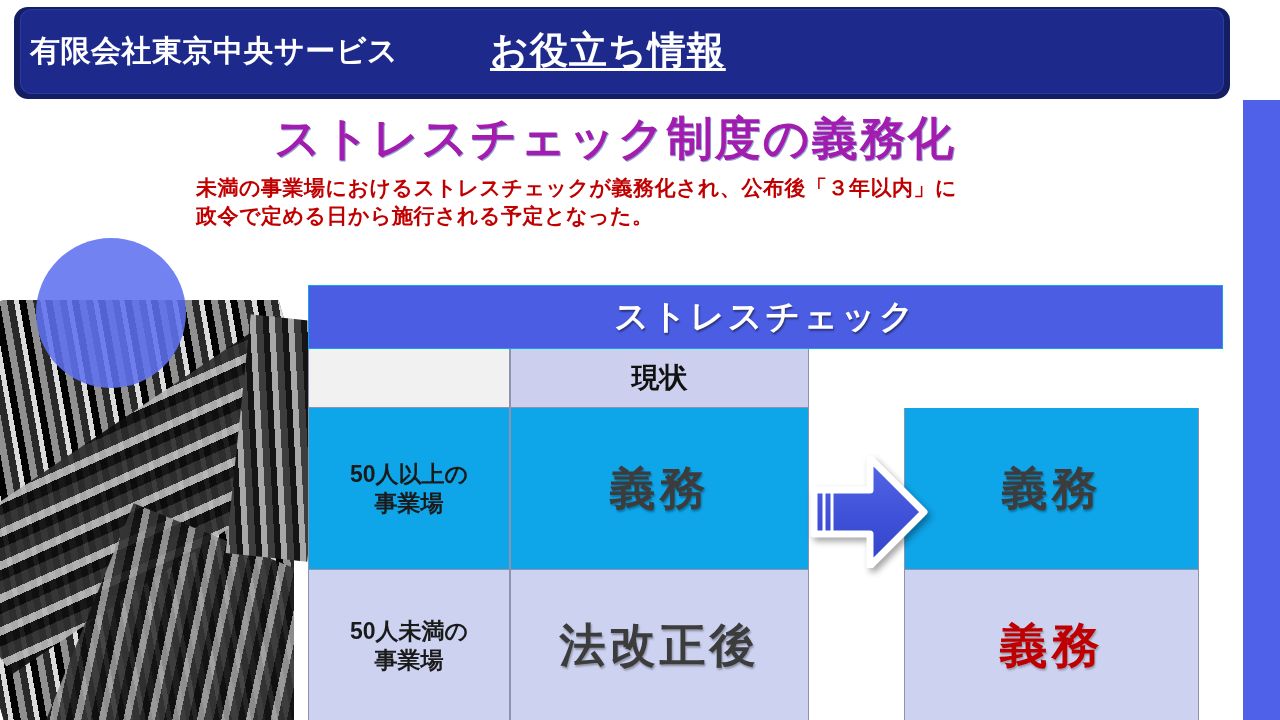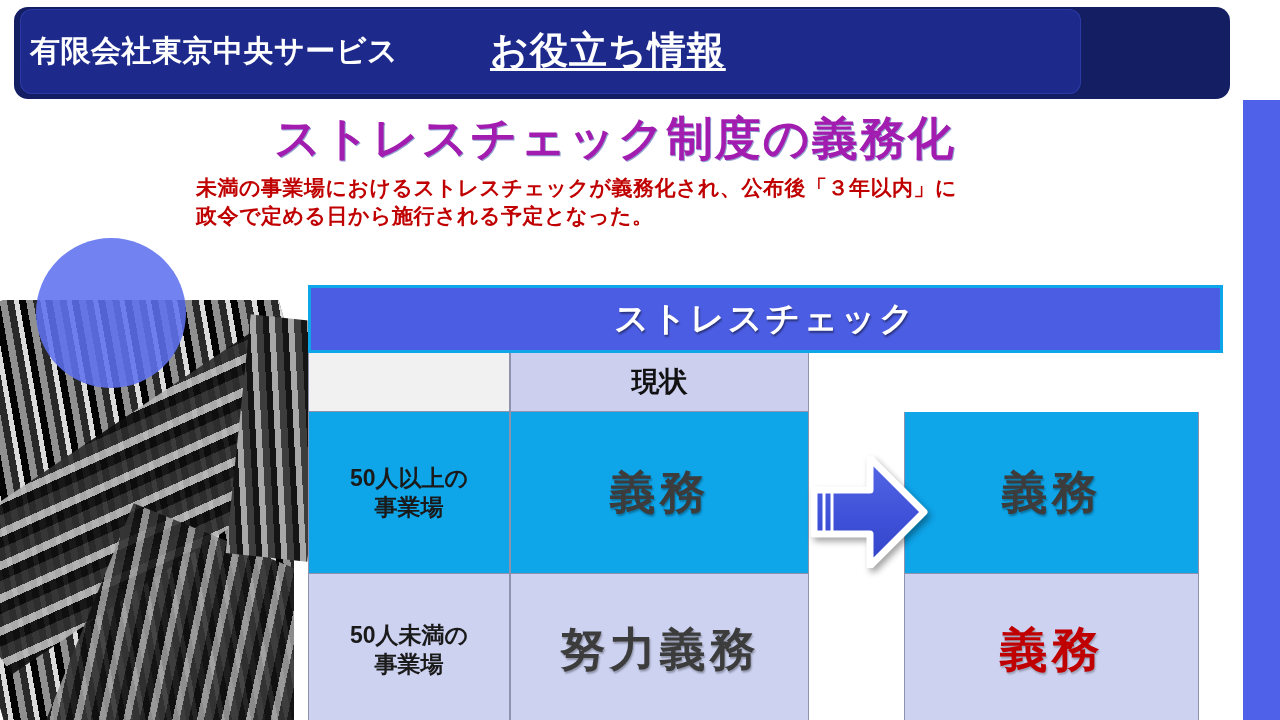--- a/index.html
+++ b/index.html
@@ -14,21 +14,21 @@
     position:absolute;left:1243px;top:100px;width:37px;height:620px;
     background:#4f61e8;
   }
 
   
   .banner-shadow{
     position:absolute;left:14px;top:7px;width:1216px;height:92px;
     background:#141f63;border-radius:14px;
   }
   .banner{
-    position:absolute;left:20px;top:9px;width:1061px;height:85px;
+    position:absolute;left:20px;top:9px;width:1204px;height:85px;
     background:#1d2a8c;border-radius:12px;
     box-shadow:inset 0 0 0 1px #2b3aa5;
   }
   .banner-company{
     position:absolute;left:10px;top:22px;
     color:#ffffff;font-size:30px;font-weight:700;letter-spacing:.5px;
     white-space:nowrap;
   }
   .banner-title{
     position:absolute;left:470px;top:16px;
@@ -103,21 +103,21 @@
 
   
   .table{
     position:absolute;left:308px;top:285px;width:915px;
   }
   .t-head{
     height:62px;background:#4b5de3;
     display:flex;align-items:center;justify-content:center;
     color:#ffffff;font-size:34px;font-weight:700;letter-spacing:3px;
     text-shadow:1px 2px 2px rgba(0,0,0,.45);
-    border:3px solid #0ea5e9;
+    border:1px solid #0ea5e9;
   }
   .t-row{display:flex;width:100%;}
   .c-label{width:200px;}
   .c-now{width:297px;}
   .c-gap{width:95px;background:#ffffff;}
   .c-after{width:293px;}
 
   .hdr-cell{
     height:58px;display:flex;align-items:center;justify-content:center;
     font-size:28px;font-weight:700;color:#111111;
@@ -206,21 +206,21 @@
   </div>
 
   <div class="t-row r2">
     <div class="body-cell c-label">
       <div class="lbl-text">
         <div>50人未満の</div>
         <div>事業場</div>
       </div>
     </div>
     <div class="body-cell c-now">
-      <span class="val-text">努力義務</span>
+      <span class="val-text">法改正後</span>
     </div>
     <div class="c-gap"></div>
     <div class="body-cell c-after">
       <span class="val-red">義務</span>
     </div>
   </div>
 
 </div>
 
 <svg class="arrow" viewBox="0 0 120 112">

